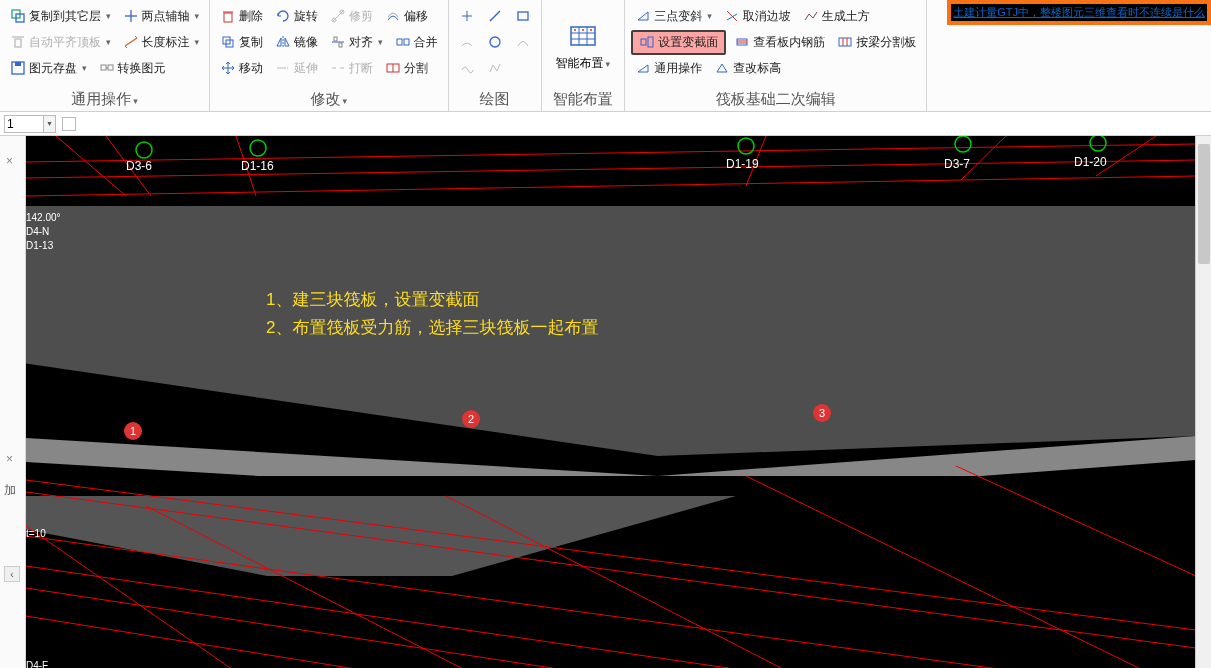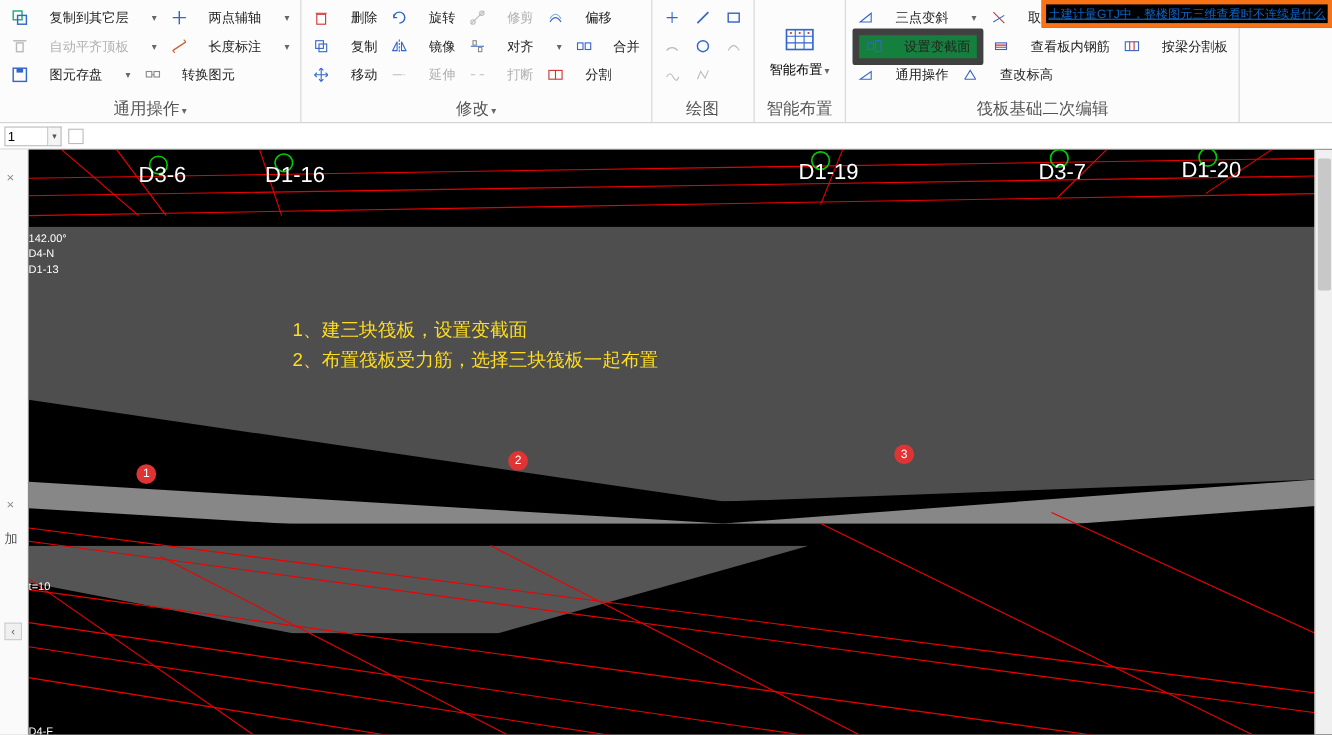--- a/index.html
+++ b/index.html
@@ -42,38 +42,38 @@
   .r-row {
     display: flex;
     align-items: center;
     gap: 4px;
     height: 24px;
     white-space: nowrap;
   }
   .btn {
     display: inline-flex;
     align-items: center;
-    gap: 19px;
+    gap: 3px;
     padding: 2px 4px;
     cursor: pointer;
     color: #222;
     border-radius: 2px;
   }
   .btn.disabled { color: #b0b0b0; cursor: default; }
   .icon {
     width: 16px; height: 16px; display: inline-flex; align-items: center; justify-content: center;
   }
   .icon svg { width: 16px; height: 16px; }
   .dd-caret::after {
     content: "▾"; font-size: 9px; color: #666; margin-left: 2px;
   }
   .highlight-btn {
-    border: 6px solid #404040;
+    border: 2px solid #404040;
     padding: 2px 6px;
-    background: #15803d;
+    background: #fca5a5;
   }
   .ribbon-vert {
     display: flex;
     flex-direction: column;
     align-items: center;
     justify-content: center;
     cursor: pointer;
     padding: 4px 8px 0 8px;
     height: 78px;
   }
@@ -157,22 +157,23 @@
     background: #000;
     position: relative;
     overflow: hidden;
   }
   .viewport svg.grid {
     position: absolute; inset:0; width:100%; height:100%;
   }
   .axis-label {
     position: absolute;
     color: #fff;
-    font-size: 20px;
+    font-size: 12px;
     font-family: Arial, sans-serif;
+    margin-top: 11px;
   }
   .side-label {
     position: absolute;
     left: 0;
     color: #fff;
     font-size: 10px;
     font-family: Arial, sans-serif;
   }
   .annot-text {
     position: absolute;

